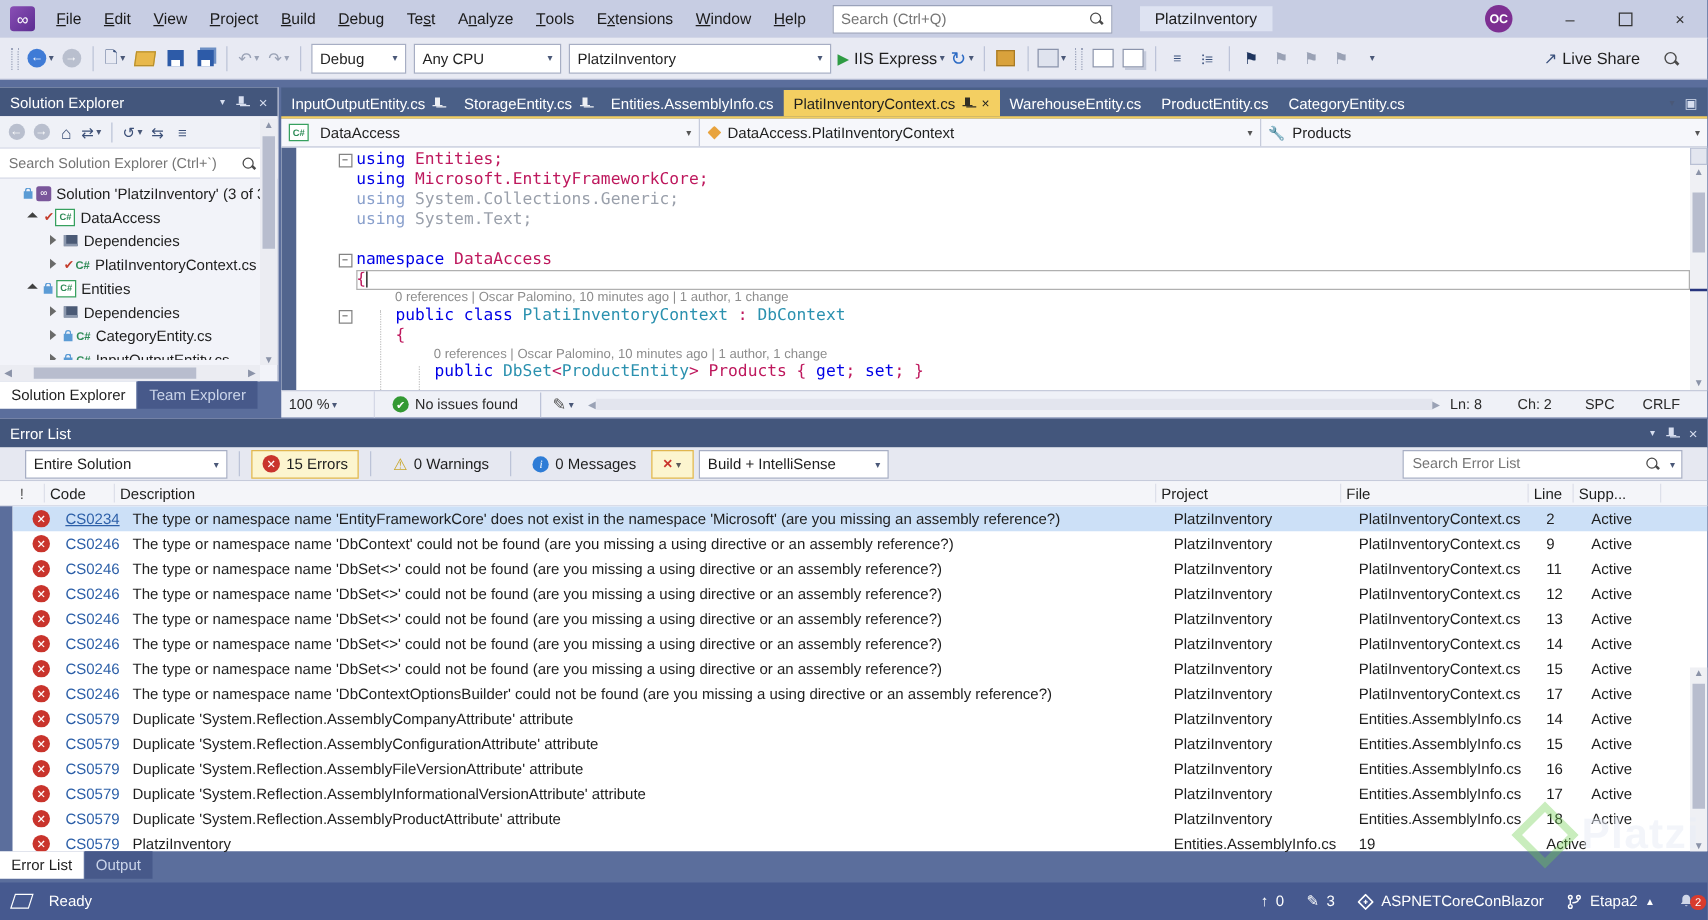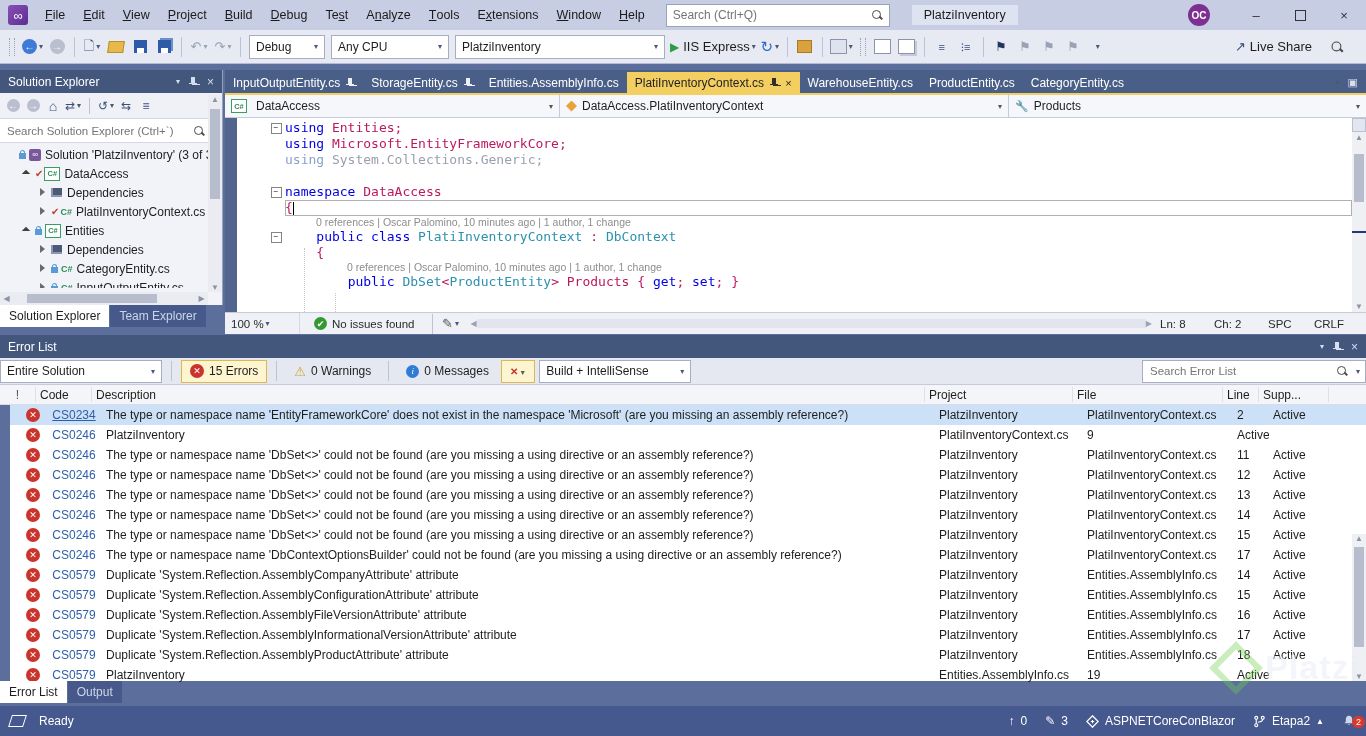--- a/index.html
+++ b/index.html
@@ -106,21 +106,21 @@
   .splitgrip{position:absolute;right:0;top:-0px;width:14px;height:14px;background:#E3E6EF;border:1px solid #b9c0d4;box-sizing:border-box;}
   .splitgrip::after{content:"";position:absolute;left:2px;top:4px;width:8px;height:1px;background:#5a6residual;}
   #edbottom{height:21px;background:#EFF1F7;border-top:1px solid #C6CBDB;display:flex;align-items:center;font-size:11.5px;color:#2a2a2a;}
   .zoomcombo{width:62px;height:100%;display:flex;align-items:center;padding:0 6px;border-right:1px solid #D4D8E6;}
   .okdot{width:13px;height:13px;border-radius:50%;background:#339933;color:#fff;font-size:9px;display:flex;align-items:center;justify-content:center;margin:0 5px 0 14px;}
   .edstat{width:54px;text-align:left;}
   .edhscroll{flex:1;height:100%;display:flex;align-items:center;margin:0 8px;color:#9aa2b5;}
   .edhtrack{flex:1;height:9px;background:#E3E5EE;}
   
   #errlist{left:0;top:335px;width:1366px;height:346px;background:#fff;}
-  #elfilter{height:26px;background:#E6E8F1;border-bottom:1px solid #C6CBDB;display:flex;align-items:center;padding:0 0;gap:4px;}
+  #elfilter{height:26px;background:#E6E8F1;border-bottom:1px solid #C6CBDB;display:flex;align-items:center;padding:0 20px;gap:4px;}
   .elcombo{width:148px;height:21px;background:#fff;border:1px solid #A7AEC4;display:flex;align-items:center;padding:0 6px;font-size:12px;}
   .elcombo .caret{margin-left:auto;}
   .tog{height:21px;display:flex;align-items:center;gap:5px;padding:0 8px;font-size:12px;}
   .tog.on{background:#FCF5CF;border:1px solid #E0B64F;}
   .errdot{width:14px;height:14px;border-radius:50%;background:#C9342C;color:#fff;font-size:9px;display:flex;align-items:center;justify-content:center;}
   .warntri{color:#C8A62B;font-size:13px;}
   .infodot{width:13px;height:13px;border-radius:50%;background:#2E7CD6;color:#fff;font-size:9px;font-style:italic;display:flex;align-items:center;justify-content:center;font-family:"Liberation Serif",serif;}
   .filtic{color:#C9342C;font-weight:bold;font-size:10px;}
   .filtic::after{content:"▼";color:#5a5a5a;font-size:7px;margin-left:1px;}
   #elsearch{margin-left:auto;width:212px;height:21px;background:#fff;border:1px solid #A7AEC4;display:flex;align-items:center;padding:0 5px;}
@@ -403,20 +403,21 @@
       <span>Products</span>
         <span class="caret">▾</span>
     </div>
   </div>
   <div id="codewrap">
     <div id="leftstrip"></div>
     <div id="code">
         <div class="cl"><span class="fm"></span><span class="om"><span class="foldbox">−</span></span><span class="txt"><span class="kw">using</span><span class="pl"> Entities;</span></span></div>
         <div class="cl"><span class="fm"></span><span class="om"></span><span class="txt"><span class="kw">using</span><span class="pl"> Microsoft.EntityFrameworkCore;</span></span></div>
         <div class="cl"><span class="fm"></span><span class="om"></span><span class="txt"><span class="kwd">using</span><span class="dim"> System.Collections.Generic;</span></span></div>
+        <div class="cl"><span class="fm"></span><span class="om"></span><span class="txt"><span class="kwd">using</span><span class="dim"> System.Text;</span></span></div>
         <div class="cl"><span class="fm"></span><span class="om"></span><span class="txt"></span></div>
         <div class="cl"><span class="fm"></span><span class="om"><span class="foldbox">−</span></span><span class="txt"><span class="kw">namespace</span><span class="pl"> DataAccess</span></span></div>
         <div class="cl caretline"><span class="fm"></span><span class="om"></span><span class="txt"><span class="pl">{</span><span class="caretbar"></span></span></div>
         <div class="cl lens"><span class="fm"></span><span class="om"></span><span class="txt" style="padding-left: 31px;">0 references | Oscar Palomino, 10 minutes ago | 1 author, 1 change</span></div>
         <div class="cl"><span class="fm"></span><span class="om"><span class="foldbox">−</span></span><span class="txt"><span class="pl">    </span><span class="kw">public class </span><span class="ty">PlatiInventoryContext</span><span class="pl"> : </span><span class="ty">DbContext</span></span></div>
         <div class="cl"><span class="fm"></span><span class="om"></span><span class="txt"><span class="pl">    {</span></span></div>
         <div class="cl lens"><span class="fm"></span><span class="om"></span><span class="txt" style="padding-left: 62px;">0 references | Oscar Palomino, 10 minutes ago | 1 author, 1 change</span></div>
         <div class="cl"><span class="fm"></span><span class="om"></span><span class="txt"><span class="pl">        </span><span class="kw">public </span><span class="ty">DbSet</span><span class="pl">&lt;</span><span class="ty">ProductEntity</span><span class="pl">&gt; Products { </span><span class="kw">get</span><span class="pl">; </span><span class="kw">set</span><span class="pl">; }</span></span></div>
       </div>
     <div class="iguide" style="left:79px;top:130px;bottom:0;"></div>
@@ -511,20 +512,21 @@
         <div>PlatziInventory</div>
         <div>PlatiInventoryContext.cs</div>
         <div>2</div>
         <div>Active</div>
       </div>
       <div class="elrow elgrid">
         <div>
           <span class="errdot" style="margin: 0px auto 0px 12px;">✕</span>
         </div>
         <div class="ecode">CS0246</div>
+        <div>The type or namespace name 'DbContext' could not be found (are you missing a using directive or an assembly reference?)</div>
         <div>PlatziInventory</div>
         <div>PlatiInventoryContext.cs</div>
         <div>9</div>
         <div>Active</div>
       </div>
       <div class="elrow elgrid">
         <div>
           <span class="errdot" style="margin: 0px auto 0px 12px;">✕</span>
         </div>
         <div class="ecode">CS0246</div>

